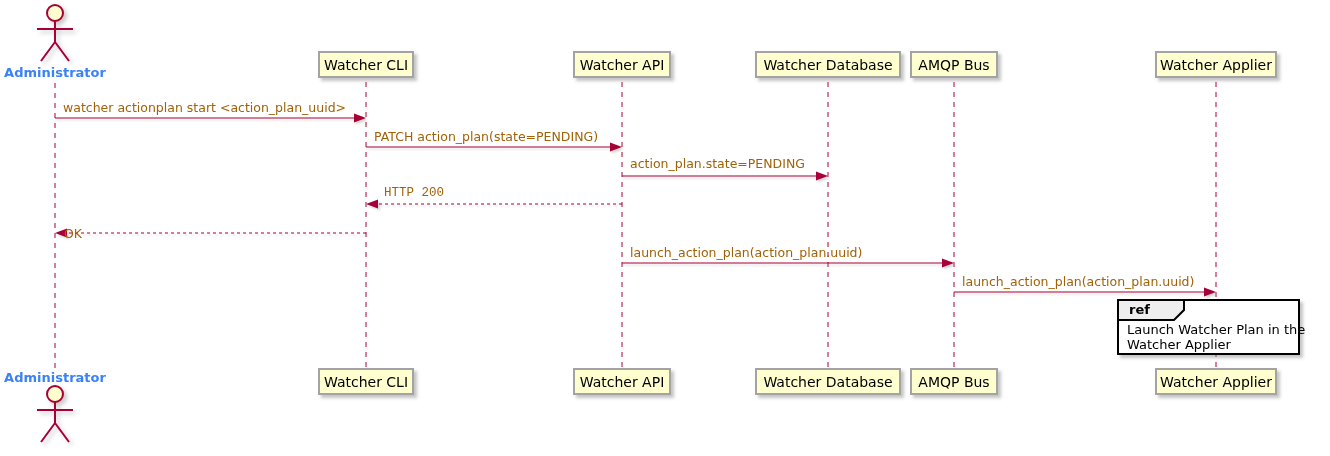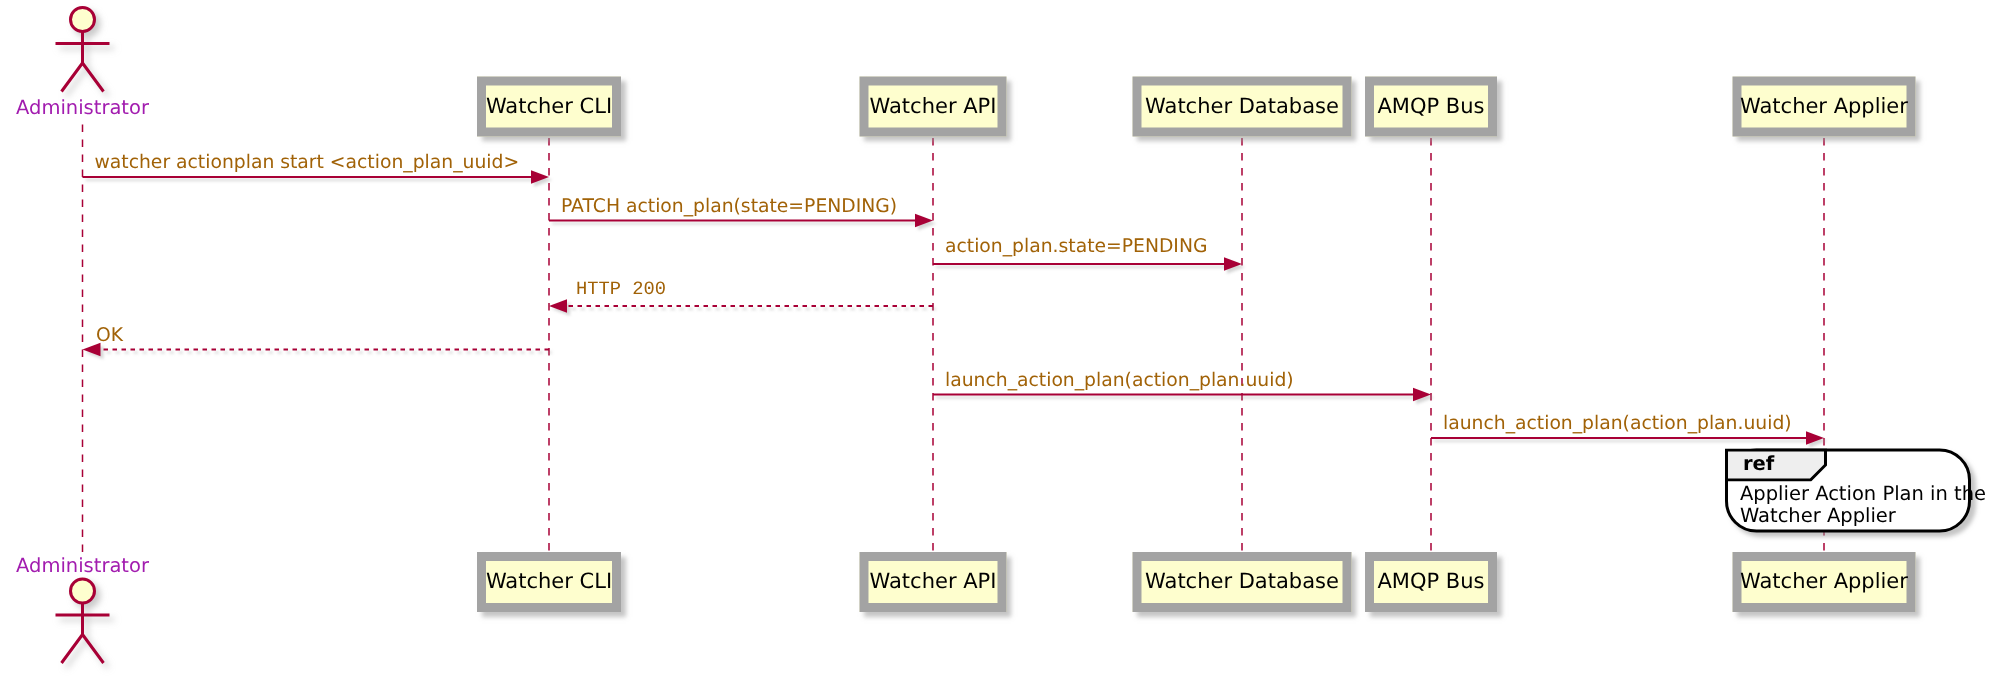--- a/index.html
+++ b/index.html
@@ -23,37 +23,38 @@
   #node-layer {
     position: absolute;
     top: 0;
     left: 0;
     width: 100%;
     height: 100%;
   }
   .pbox {
     position: absolute;
     box-sizing: border-box;
-    height: 40px;
+    height: 27px;
     background: #FEFECE;
-    border: 6px solid #a3a3a3;
+    border: 2px solid #a3a3a3;
     color: #000;
     display: flex;
     align-items: center;
     justify-content: center;
     font-size: 14px;
     white-space: nowrap;
     box-shadow: 3px 3px 3px rgba(150,150,150,0.55);
   }
   .actor-label {
     position: absolute;
     font-size: 13px;
-    color: #a21caf;
+    color: #3b82f6;
     white-space: nowrap;
     transform: translateX(-50%);
+    font-weight: bold;
   }
   .msg-label {
     position: absolute;
     font-size: 12.5px;
     color: #a16207;
     white-space: nowrap;
     line-height: 15px;
   }
   .ref-box {
     position: absolute;
@@ -130,25 +131,25 @@
       <div class="pbox" style="left: 910px; top: 51px; width: 88px;">AMQP Bus</div>
       <div class="pbox" style="left: 910px; top: 368px; width: 88px;">AMQP Bus</div>
       <div class="pbox" style="left: 1155px; top: 51px; width: 122px;">Watcher Applier</div>
       <div class="pbox" style="left: 1155px; top: 368px; width: 122px;">Watcher Applier</div>
       <div class="actor-label" style="left: 55px; top: 65px;">Administrator</div>
       <div class="actor-label" style="left: 55px; top: 370px;">Administrator</div>
       <div class="msg-label" style="left: 63px; top: 100px;">watcher actionplan start &lt;action_plan_uuid&gt;</div>
       <div class="msg-label" style="left: 374px; top: 129px; text-align: right;">PATCH action_plan(state=PENDING)</div>
       <div class="msg-label" style="left: 630px; top: 156px;">action_plan.state=PENDING</div>
       <div class="msg-label" style="left: 384px; top: 186px; font-family: Liberation Mono, monospace;">HTTP 200</div>
-      <div class="msg-label" style="left: 64px; top: 215px;">OK</div>
+      <div class="msg-label" style="left: 64px; top: 226px;">OK</div>
       <div class="msg-label" style="left: 630px; top: 245px;">launch_action_plan(action_plan.uuid)</div>
       <div class="msg-label" style="left: 962px; top: 274px;">launch_action_plan(action_plan.uuid)</div>
-      <div class="ref-box" style="left: 1150px; top: 299px; width: 164px; height: 56px; border-radius: 21px;">
+      <div class="ref-box" style="left: 1117px; top: 299px; width: 183px; height: 56px;">
         <svg width="70" height="22" class="ref-tab">
           <polygon points="1,1 67,1 67,11 57,21 1,21" fill="#EEEEEE" stroke="#000000" stroke-width="2"></polygon>
         </svg>
         <div class="ref-keyword">ref</div>
-        <div class="ref-line" style="top: 21px;">Applier Action Plan in the</div>
+        <div class="ref-line" style="top: 21px;">Launch Watcher Plan in the</div>
         <div class="ref-line" style="top: 36px;">Watcher Applier</div>
       </div>
     </div>
 </div>
 
 </body></html>

